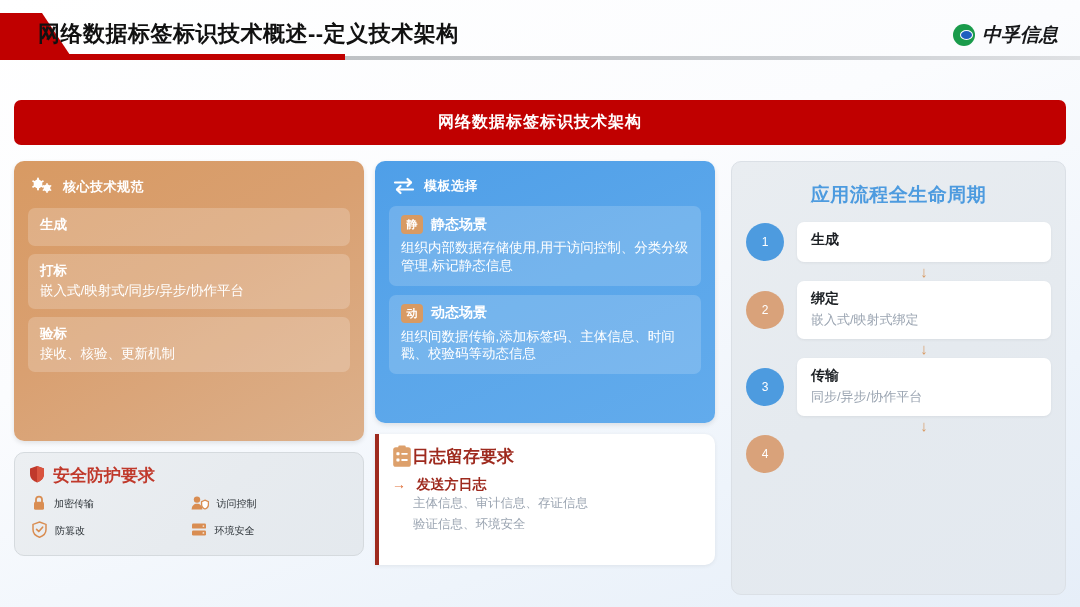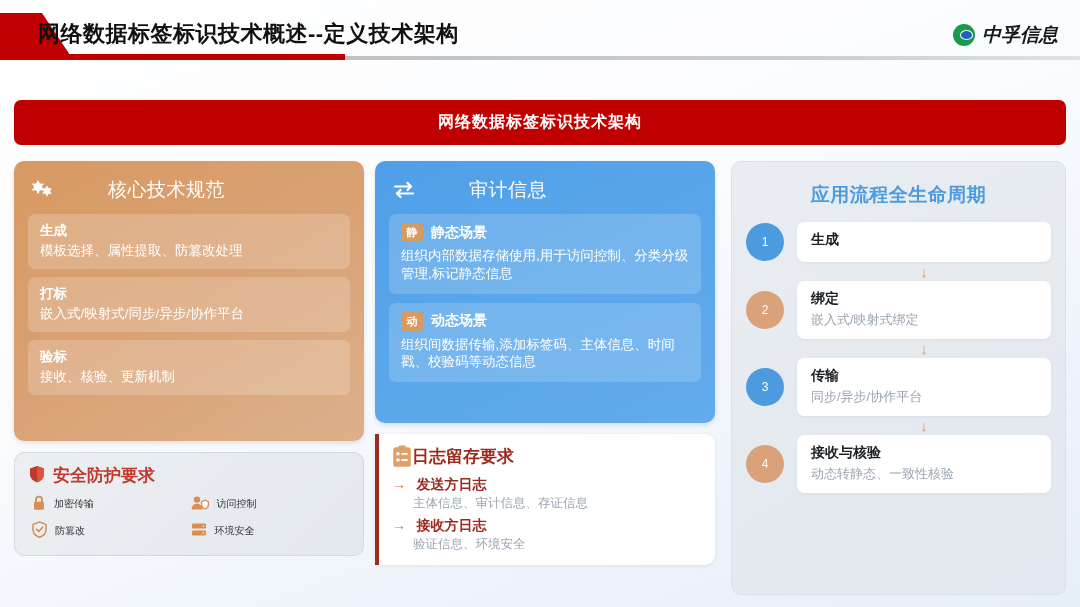--- a/index.html
+++ b/index.html
@@ -45,21 +45,21 @@
   .col-mid{position:absolute;left:375px;top:161px;width:340px;}
   .col-right{position:absolute;left:731px;top:161px;width:335px;}
 
   
   .card-orange{
     background:linear-gradient(150deg,#d89a63 0%,#d9a071 45%,#dcb08b 100%);
     border-radius:10px;padding:14px 14px 16px 14px;box-sizing:border-box;height:280px;
     box-shadow:0 2px 5px rgba(0,0,0,.10);
   }
   .card-head{display:flex;align-items:center;gap:9px;margin:2px 0 11px 4px;}
-  .card-head .ttl{font-size:19px;font-weight:normal;color:#ffffff;letter-spacing:.5px;margin-left:45px;}
+  .card-head .ttl{font-size:13px;font-weight:bold;color:#ffffff;letter-spacing:.5px;}
   .gears{width:22px;height:20px;position:relative;flex:0 0 22px;}
   .sub-block{
     background:rgba(255,255,255,.20);border-radius:7px;
     padding:8px 12px 9px 12px;margin-bottom:8px;
   }
   .sub-block .t{font-size:13.5px;font-weight:bold;color:#ffffff;margin-bottom:3px;}
   .sub-block .d{font-size:13.5px;color:#ffffff;line-height:1.25;}
 
   
   .card-sec{
@@ -160,21 +160,20 @@
             <rect x="14.2" y="6" width="1.6" height="10" rx=".8" transform="rotate(60 15 11)"></rect>
             <rect x="14.2" y="6" width="1.6" height="10" rx=".8" transform="rotate(120 15 11)"></rect>
           </g>
         </svg>
       </span>
       <span class="ttl">核心技术规范</span>
     </div>
 
     <div class="sub-block">
       <div class="t">生成</div>
-      <div class="d">模板选择、属性提取、防篡改处理</div>
     </div>
     <div class="sub-block">
       <div class="t">打标</div>
       <div class="d">嵌入式/映射式/同步/异步/协作平台</div>
     </div>
     <div class="sub-block">
       <div class="t">验标</div>
       <div class="d">接收、核验、更新机制</div>
     </div>
   </div>
@@ -240,21 +239,21 @@
       <span class="swap-ico">
         <svg viewBox="0 0 22 18" width="22" height="18">
           <g stroke="#ffffff" stroke-width="2.2" fill="none" stroke-linecap="round" stroke-linejoin="round">
             <path d="M2 5.5 H18"></path>
               <path d="M14.5 2 L18 5.5 L14.5 9"></path>
             <path d="M20 12.5 H4"></path>
               <path d="M7.5 9 L4 12.5 L7.5 16"></path>
           </g>
         </svg>
       </span>
-      <span class="ttl">审计信息</span>
+      <span class="ttl">模板选择</span>
     </div>
 
     <div class="blue-block">
       <div class="row">
         <span class="badge">静</span>
         <span class="t">静态场景</span>
       </div>
       <div class="d">组织内部数据存储使用,用于访问控制、分类分级管理,标记静态信息</div>
     </div>
 
@@ -283,24 +282,20 @@
     </div>
 
     <div class="log-row">
       <div>
         <span class="arw">→</span>
         <span class="t">发送方日志</span>
       </div>
       <div class="d">主体信息、审计信息、存证信息</div>
     </div>
     <div class="log-row">
-      <div>
-        <span class="arw">→</span>
-        <span class="t">接收方日志</span>
-      </div>
       <div class="d">验证信息、环境安全</div>
     </div>
   </div>
 </div>
 
 <div class="col-right">
   <div class="card-life">
     <div class="life-title">应用流程全生命周期</div>
 
     <div class="step">
@@ -324,19 +319,15 @@
       <span class="circ" style="background:#4d9bdf">3</span>
       <div class="box">
         <div class="t">传输</div>
         <div class="d">同步/异步/协作平台</div>
       </div>
     </div>
     <div class="arrow-dn">↓</div>
 
     <div class="step">
       <span class="circ" style="background:#d9a27a">4</span>
-      <div class="box">
-        <div class="t">接收与核验</div>
-        <div class="d">动态转静态、一致性核验</div>
-      </div>
     </div>
   </div>
 </div>
 
 </body></html>

